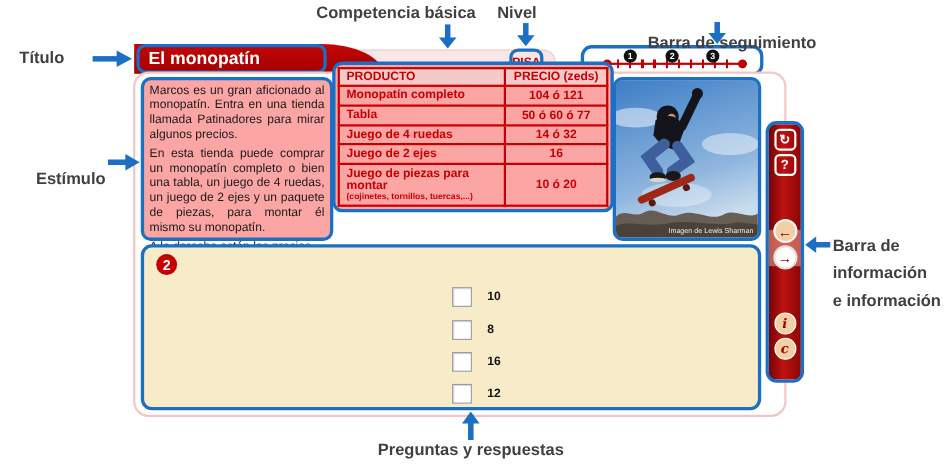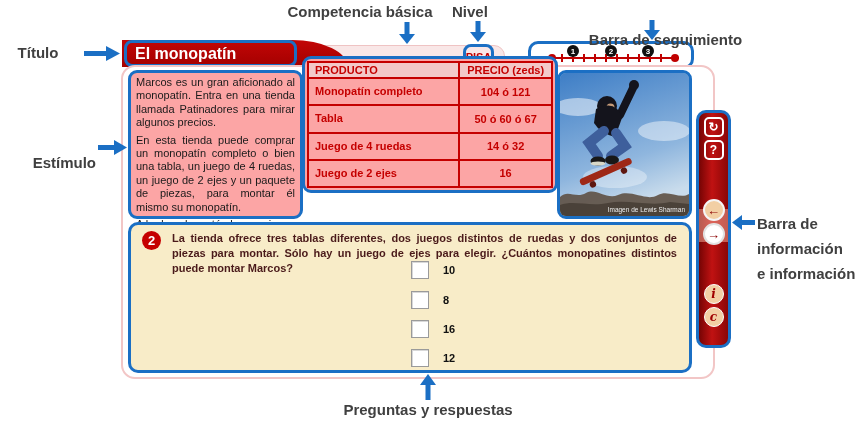--- a/index.html
+++ b/index.html
@@ -114,29 +114,33 @@
           <th class="h-price">PRECIO (zeds)</th>
         </tr>
       </thead>
       <tbody>
         <tr>
           <td class="c-prod">Monopatín completo</td>
           <td class="c-price">104 ó 121</td>
         </tr>
         <tr>
           <td class="c-prod">Tabla</td>
-          <td class="c-price">50 ó 60 ó 67</td>
+          <td class="c-price">50 ó 60 ó 77</td>
         </tr>
         <tr>
           <td class="c-prod">Juego de 4 ruedas</td>
           <td class="c-price">14 ó 32</td>
         </tr>
         <tr>
           <td class="c-prod">Juego de 2 ejes</td>
           <td class="c-price">16</td>
+        </tr>
+        <tr>
+          <td class="c-prod"><span>Juego de piezas para montar</span><span class="note">(cojinetes, tornillos, tuercas,...)</span></td>
+          <td class="c-price">10 ó 20</td>
         </tr>
       </tbody>
     </table>
   </div>
 
   <div class="blue-box stim-photo">
     <svg width="129" height="143" viewBox="0 0 129 143">
       <defs>
         <linearGradient id="sky" x1="0" y1="0" x2="0.3" y2="1">
           <stop offset="0" stop-color="#3E7EC6"></stop>
@@ -168,21 +172,20 @@
           <circle cx="29" cy="105" r="3.2" fill="#5E1710"></circle>
           <circle cx="63" cy="105" r="3.2" fill="#5E1710"></circle>
         </g>
       </g>
       <text x="125" y="139" text-anchor="end" font-size="6.5" fill="#EDEDED">Imagen de Lewis Sharman</text>
     </svg>
   </div>
 
   <div class="q-panel">
     <div class="q-num">2</div>
-    <div class="q-text">La tienda ofrece tres tablas diferentes, dos juegos distintos de ruedas y dos conjuntos de piezas para montar. Sólo hay un juego de ejes para elegir. ¿Cuántos monopatines distintos puede montar Marcos?</div>
 
     <div class="q-option" style="top:36px;">
       <span class="checkbox"></span>
       <span class="opt-label">10</span>
     </div>
     <div class="q-option" style="top:66px;">
       <span class="checkbox"></span>
       <span class="opt-label">8</span>
     </div>
     <div class="q-option" style="top:95px;">

